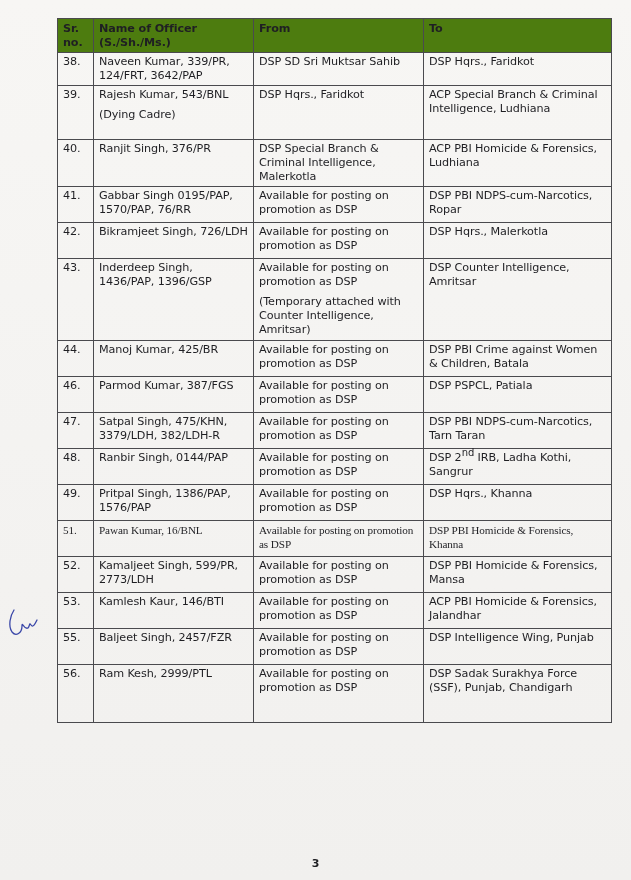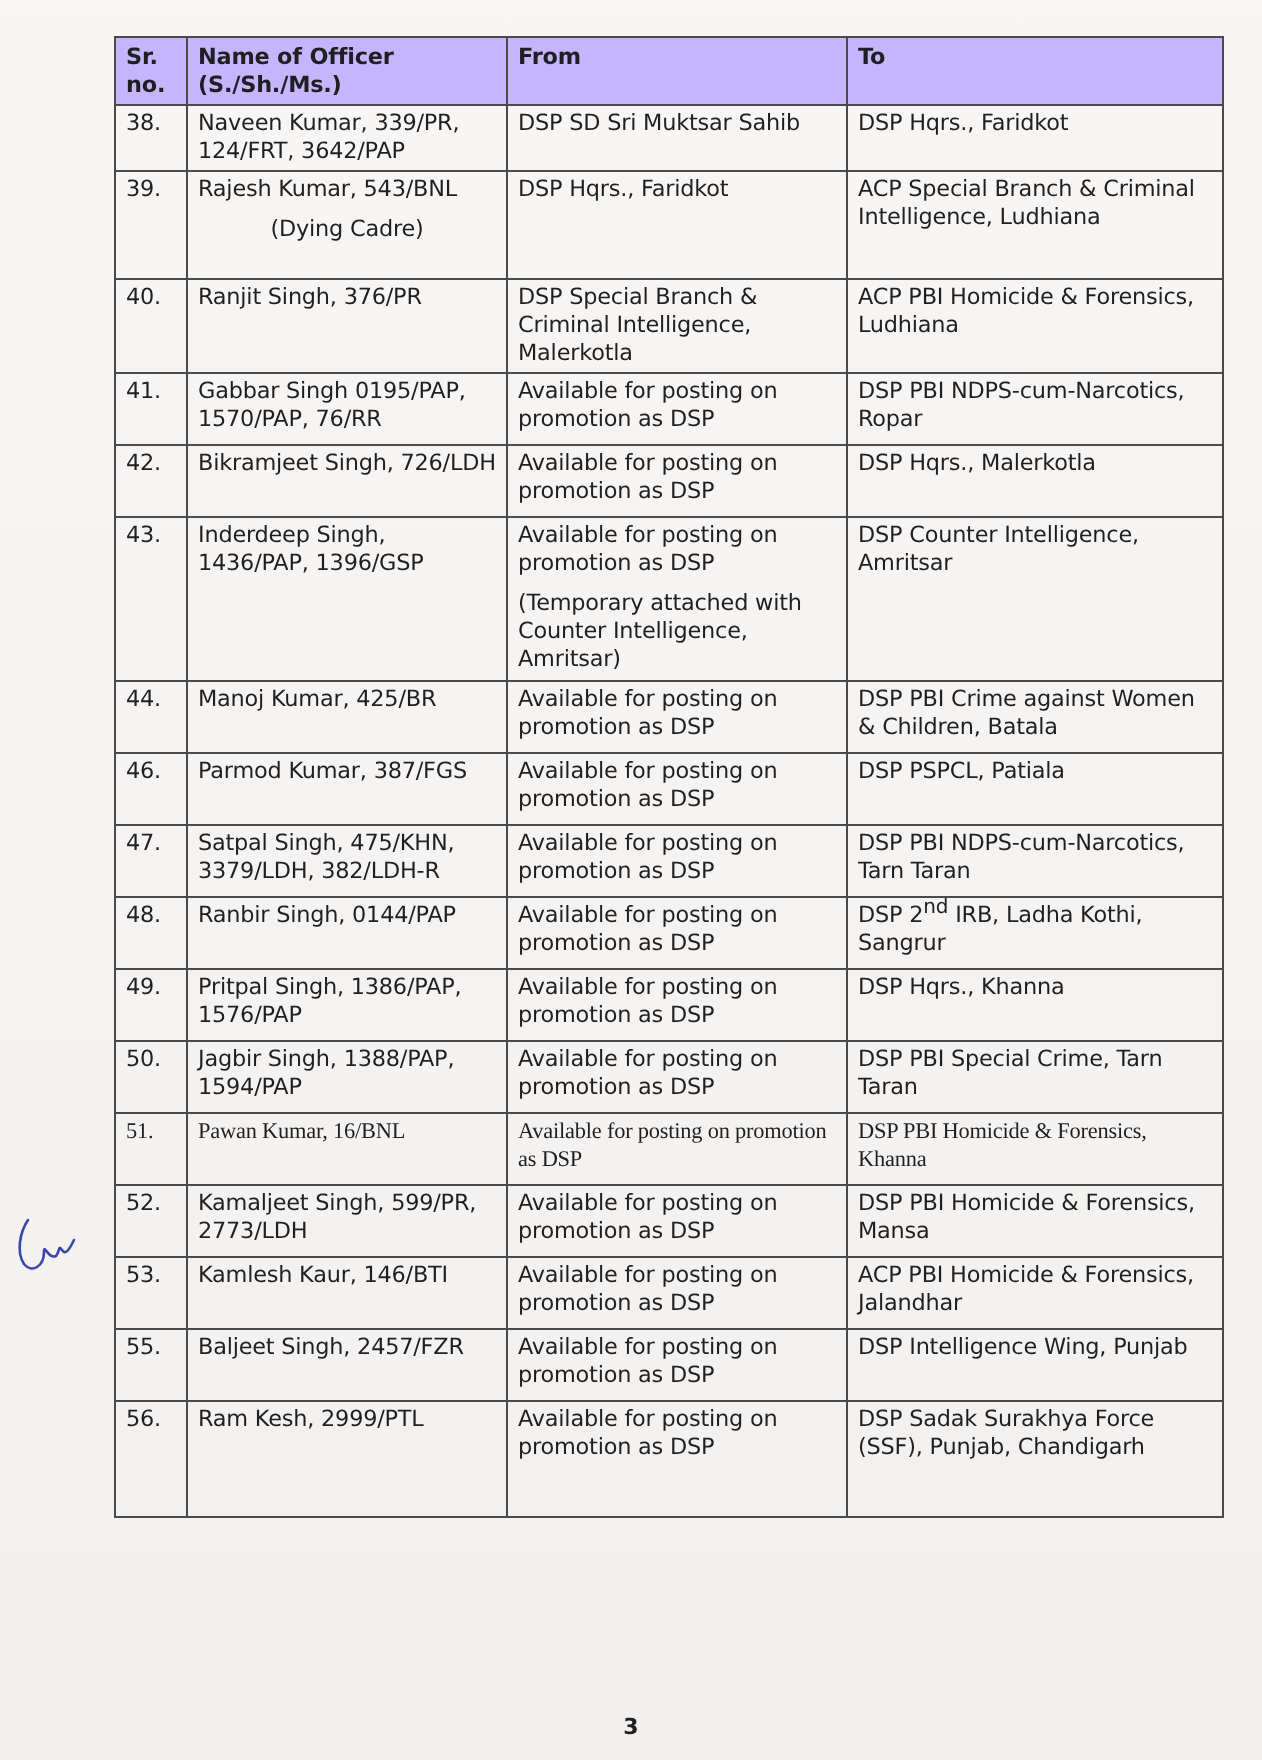--- a/index.html
+++ b/index.html
@@ -24,30 +24,30 @@
   }
   table.transfer td, table.transfer th {
     border: 1.3px solid #4a4a4e;
     vertical-align: top;
     padding: 2px 5px 2px 5px;
     text-align: left;
     font-weight: normal;
     letter-spacing: -0.1px;
   }
   table.transfer th {
-    background: #c4b5fd;
+    background: #4d7c0f;
     font-weight: bold;
     padding-top: 3px;
   }
   col.c-sr { width: 36px; }
   col.c-name { width: 160px; }
   col.c-from { width: 170px; }
   col.c-to { width: 188px; }
   .note { display: block; margin-top: 6px; }
-  .dying { display: block; margin-top: 6px; text-align: center; }
+  .dying { display: block; margin-top: 6px; }
   sup { font-size: 10px; line-height: 0; }
   .page-number {
     position: absolute; left: 0; right: 0; top: 857px;
     text-align: center;
     font-family: "DejaVu Sans", sans-serif;
     font-weight: bold;
     font-size: 11px;
   }
   .signature {
     position: absolute; left: 4px; top: 606px;
@@ -138,26 +138,20 @@
         <td><span>Ranbir Singh, 0144/PAP</span></td>
         <td><span>Available for posting on promotion as DSP</span></td>
         <td><span>DSP 2</span><sup>nd</sup><span> IRB, Ladha Kothi, Sangrur</span></td>
       </tr>
       <tr style="height: 36px;">
         <td><span>49.</span></td>
         <td><span>Pritpal Singh, 1386/PAP, 1576/PAP</span></td>
         <td><span>Available for posting on promotion as DSP</span></td>
         <td><span>DSP Hqrs., Khanna</span></td>
       </tr>
-      <tr style="height: 36px;">
-        <td><span>50.</span></td>
-        <td><span>Jagbir Singh, 1388/PAP, 1594/PAP</span></td>
-        <td><span>Available for posting on promotion as DSP</span></td>
-        <td><span>DSP PBI Special Crime, Tarn Taran</span></td>
-      </tr>
       <tr style="height: 36px; font-family: Liberation Serif, serif;">
         <td><span>51.</span></td>
         <td><span>Pawan Kumar, 16/BNL</span></td>
         <td><span>Available for posting on promotion as DSP</span></td>
         <td><span>DSP PBI Homicide &amp; Forensics, Khanna</span></td>
       </tr>
       <tr style="height: 36px;">
         <td><span>52.</span></td>
         <td><span>Kamaljeet Singh, 599/PR, 2773/LDH</span></td>
         <td><span>Available for posting on promotion as DSP</span></td>

